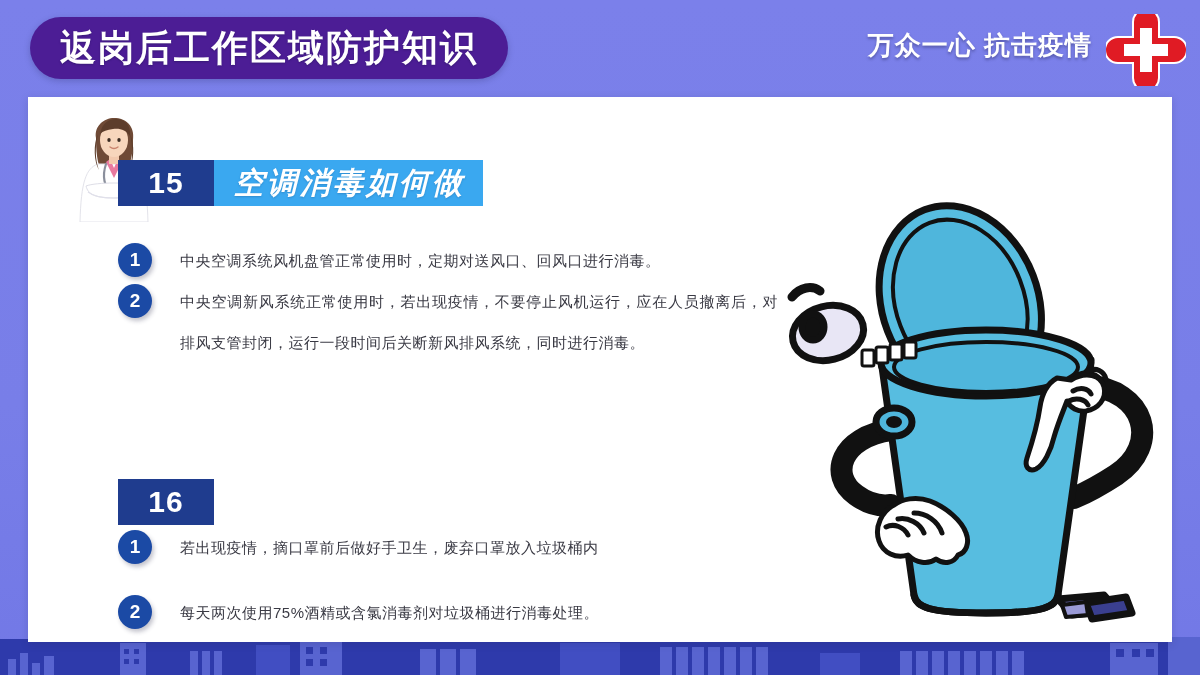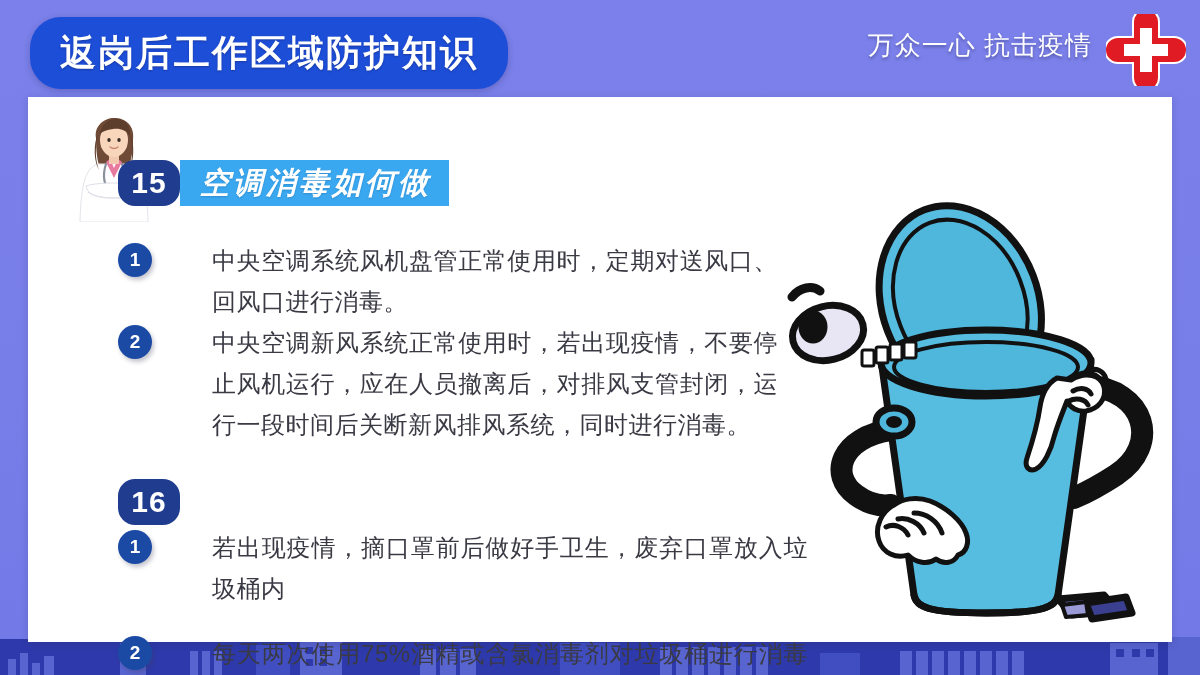--- a/index.html
+++ b/index.html
@@ -30,45 +30,45 @@
     bottom: 0;
     width: 1200px;
     height: 46px;
   }
 
   
   .title-pill {
     position: absolute;
     left: 30px;
     top: 17px;
-    height: 72px;
+    height: 62px;
     padding: 0 30px;
     border-radius: 31px;
-    background: #1d4ed8;
+    background: #4c1d95;
     display: flex;
     align-items: center;
     justify-content: center;
     box-shadow: 0 2px 6px rgba(30,30,80,.25);
   }
   .title-pill span {
     color: #ffffff;
     font-size: 36px;
     font-weight: bold;
     letter-spacing: 2px;
     text-shadow: 0 1px 2px rgba(20,20,60,.35);
     white-space: nowrap;
   }
 
   .slogan {
     position: absolute;
     right: 108px;
     top: 28px;
     color: #ffffff;
     font-size: 26px;
-    font-weight: normal;
+    font-weight: bold;
     letter-spacing: 1px;
     text-shadow: 0 2px 3px rgba(40,40,90,.45);
     white-space: nowrap;
     margin-left: 48px;
   }
   .logo-cross {
     position: absolute;
     right: 14px;
     top: 14px;
     width: 80px;
@@ -104,23 +104,22 @@
   }
   .banner .num {
     background: #1f3c8e;
     color: #ffffff;
     font-size: 30px;
     font-weight: bold;
     display: flex;
     align-items: center;
     justify-content: center;
     min-width: 62px;
-    padding: 0 0;
+    padding: 0 17px;
     letter-spacing: 1px;
-    border-radius: 17px;
   }
   .banner .ttl {
     background: #3aa8f0;
     color: #ffffff;
     font-size: 30px;
     font-weight: bold;
     display: flex;
     align-items: center;
     padding: 0 18px 0 20px;
     letter-spacing: 3px;
@@ -152,23 +151,23 @@
     color: #ffffff;
     font-size: 19px;
     font-weight: bold;
     display: flex;
     align-items: center;
     justify-content: center;
     box-shadow: 2px 3px 4px rgba(60,60,90,.3);
   }
   .bullet .txt {
     display: block;
-    margin-left: 94px;
+    margin-left: 62px;
     color: #3a3a44;
-    font-size: 24px;
+    font-size: 15px;
     line-height: 41px;
     letter-spacing: .5px;
     text-align: justify;
   }
   #list15 .bullet + .bullet { margin-top: 0px; }
   #list16 .bullet { margin-bottom: 24px; }
 
   
   .trashcan {
     position: absolute;

